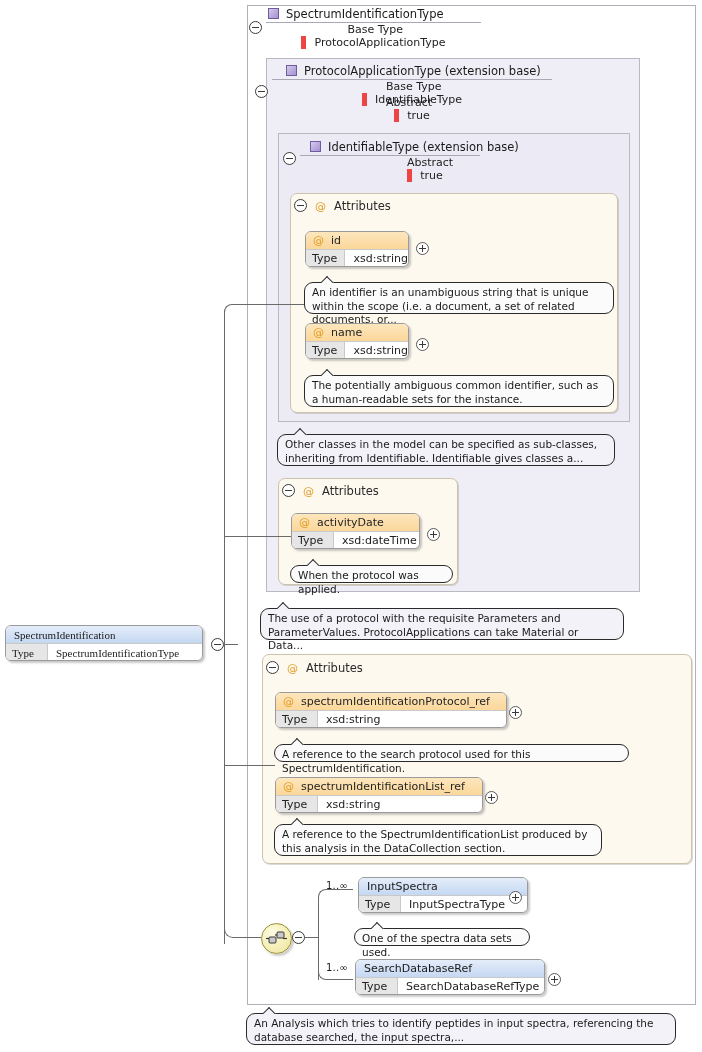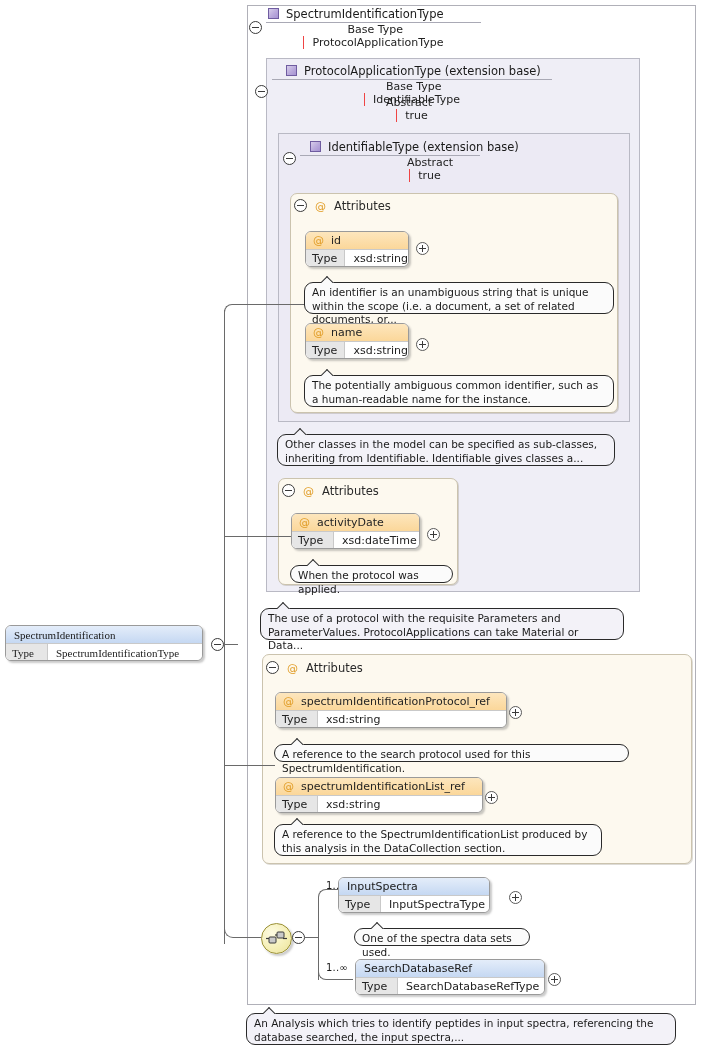--- a/index.html
+++ b/index.html
@@ -24,21 +24,21 @@
   .thead .titlerow{display:flex;align-items:center;gap:7px;height:17px;padding-left:2px;}
   .sqicon{
     width:11px;height:11px;display:inline-block;box-sizing:border-box;
     border:1px solid #6f5ca0;
     background:linear-gradient(135deg,#d7cdea 0%,#b9a9dc 55%,#a693d2 100%);
   }
   .ttitle{font-size:11.5px;color:#1a1a1a;white-space:nowrap;}
   .hr{height:1px;background:#a9a9b5;}
   .kvrow{display:flex;height:16px;align-items:center;flex-direction:column;}
   .kvrow .k{width:64px;padding-left:6px;box-sizing:border-box;white-space:nowrap;}
-  .kvrow .v{padding-left:8px;border-left:1px solid #ef4444;white-space:nowrap;}
+  .kvrow .v{padding-left:8px;border-left:5px solid #ef4444;white-space:nowrap;}
 
   
   .minus{
     position:absolute;width:13px;height:13px;border-radius:50%;
     border:1px solid #3a3a3a;background:#ffffff;box-sizing:border-box;
   }
   .minus:after{
     content:"";position:absolute;left:2px;top:5px;width:7px;height:1px;background:#3a3a3a;
   }
   .plus{
@@ -208,21 +208,21 @@
     <span class="t">name</span>
   </div>
   <div class="tp">
     <span class="k">Type</span>
     <span class="v">xsd:string</span>
   </div>
 </div>
 <div class="plus" style="left:416px;top:338px;"></div>
 <div class="bubble" style="left:304px;top:375px;width:310px;height:32px;">
   <span class="tip"></span>
-  <span>The potentially ambiguous common identifier, such as a human-readable name for the instance.</span>
+  <span>The potentially ambiguous common identifier, such as a human-readable sets for the instance.</span>
 </div>
 
 <div class="bubble grayfill" style="left:277px;top:434px;width:338px;height:32px;">
   <span class="tip"></span>
   <span>Other classes in the model can be specified as sub-classes, inheriting from Identifiable. Identifiable gives classes a...</span>
 </div>
 
 <div class="attrpanel" style="left:278px;top:478px;width:180px;height:107px;"></div>
 <div class="minus" style="left:282px;top:484px;"></div>
 <div class="attrhdr" style="left:303px;top:484px;">
@@ -325,21 +325,21 @@
 <div class="minus" style="left:292px;top:931px;"></div>
 
 <div class="ln lnh" style="left:305px;top:937px;width:13px;"></div>
 <div class="ln lnv" style="left:318px;top:897px;height:83px;"></div>
 <div style="position:absolute;left:318px;top:889px;width:9px;height:9px;border-left:1px solid #6a6a6a;border-top:1px solid #6a6a6a;border-top-left-radius:8px;box-sizing:border-box;"></div>
 <div class="ln lnh" style="left:326px;top:889px;width:27px;"></div>
 <div style="position:absolute;left:318px;top:971px;width:9px;height:9px;border-left:1px solid #6a6a6a;border-bottom:1px solid #6a6a6a;border-bottom-left-radius:8px;box-sizing:border-box;"></div>
 <div class="ln lnh" style="left:326px;top:979px;width:27px;"></div>
 
 <div class="occ" style="left:326px;top:880px;">1..∞</div>
-<div class="elemnode" style="left:338px;top:877px;width:152px;height:36px;">
+<div class="elemnode" style="left:358px;top:877px;width:170px;height:36px;">
   <div class="nm">InputSpectra</div>
   <div class="tp">
     <span class="k">Type</span>
     <span class="v">InputSpectraType</span>
   </div>
 </div>
 <div class="plus" style="left:509px;top:891px;"></div>
 <div class="bubble" style="left:354px;top:928px;width:176px;height:18px;">
   <span class="tip"></span>
   <span>One of the spectra data sets used.</span>

